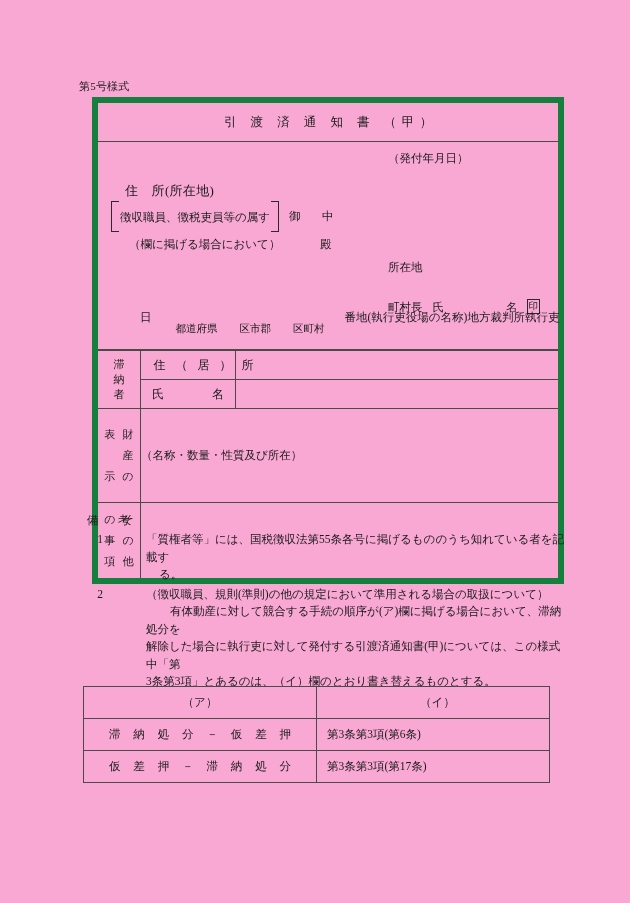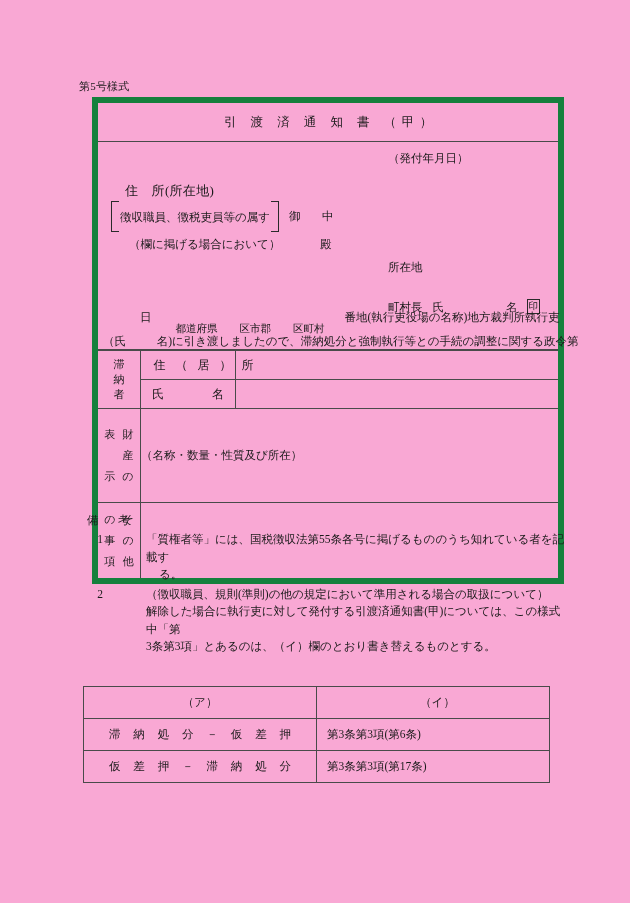--- a/index.html
+++ b/index.html
@@ -344,25 +344,20 @@
           <span>区</span>
           <span>市郡</span>
         </span>
         <span class="stacked s3">
           <span>区</span>
           <span>町村</span>
         </span>
         <span class="tail-banchi">番地(執行吏役場の名称)地方裁判所執行吏</span>
       </div>
 
-      <div class="abs para2">
-        <span>（氏</span>
-        <span class="gap-name"></span>
-        <span>名)に引き渡しましたので、滞納処分と強制執行等との手続の調整に関する政令第</span>
-      </div>
 
     </div>
 
     <table class="data-table">
       <tbody>
           <tr class="row-h-addr">
         <td class="col-vlabel no-l" rowspan="2">
           <div class="vlabel-1">
             <div>滞</div>
             <div>納</div>
@@ -431,20 +426,21 @@
       <span class="note-body">
         <span>「質権者等」には、国税徴収法第55条各号に掲げるもののうち知れている者を記載す</span>
         <div class="note-cont">る。</div>
       </span>
     </div>
 
     <div class="note-row">
       <span class="note-num">2</span>
       <span class="note-body">
         <span>（徴収職員、規則(準則)の他の規定において準用される場合の取扱について）</span>
+        <div class="note-para">有体動産に対して競合する手続の順序が(ア)欄に掲げる場合において、滞納処分を</div>
         <div>解除した場合に執行吏に対して発付する引渡済通知書(甲)については、この様式中「第</div>
         <div>3条第3項」とあるのは、（イ）欄のとおり書き替えるものとする。</div>
       </span>
     </div>
   </div>
 
   <table class="cmp-table">
     <tbody>
         <tr>
       <td class="cmp-a cmp-head">（ア）</td>

